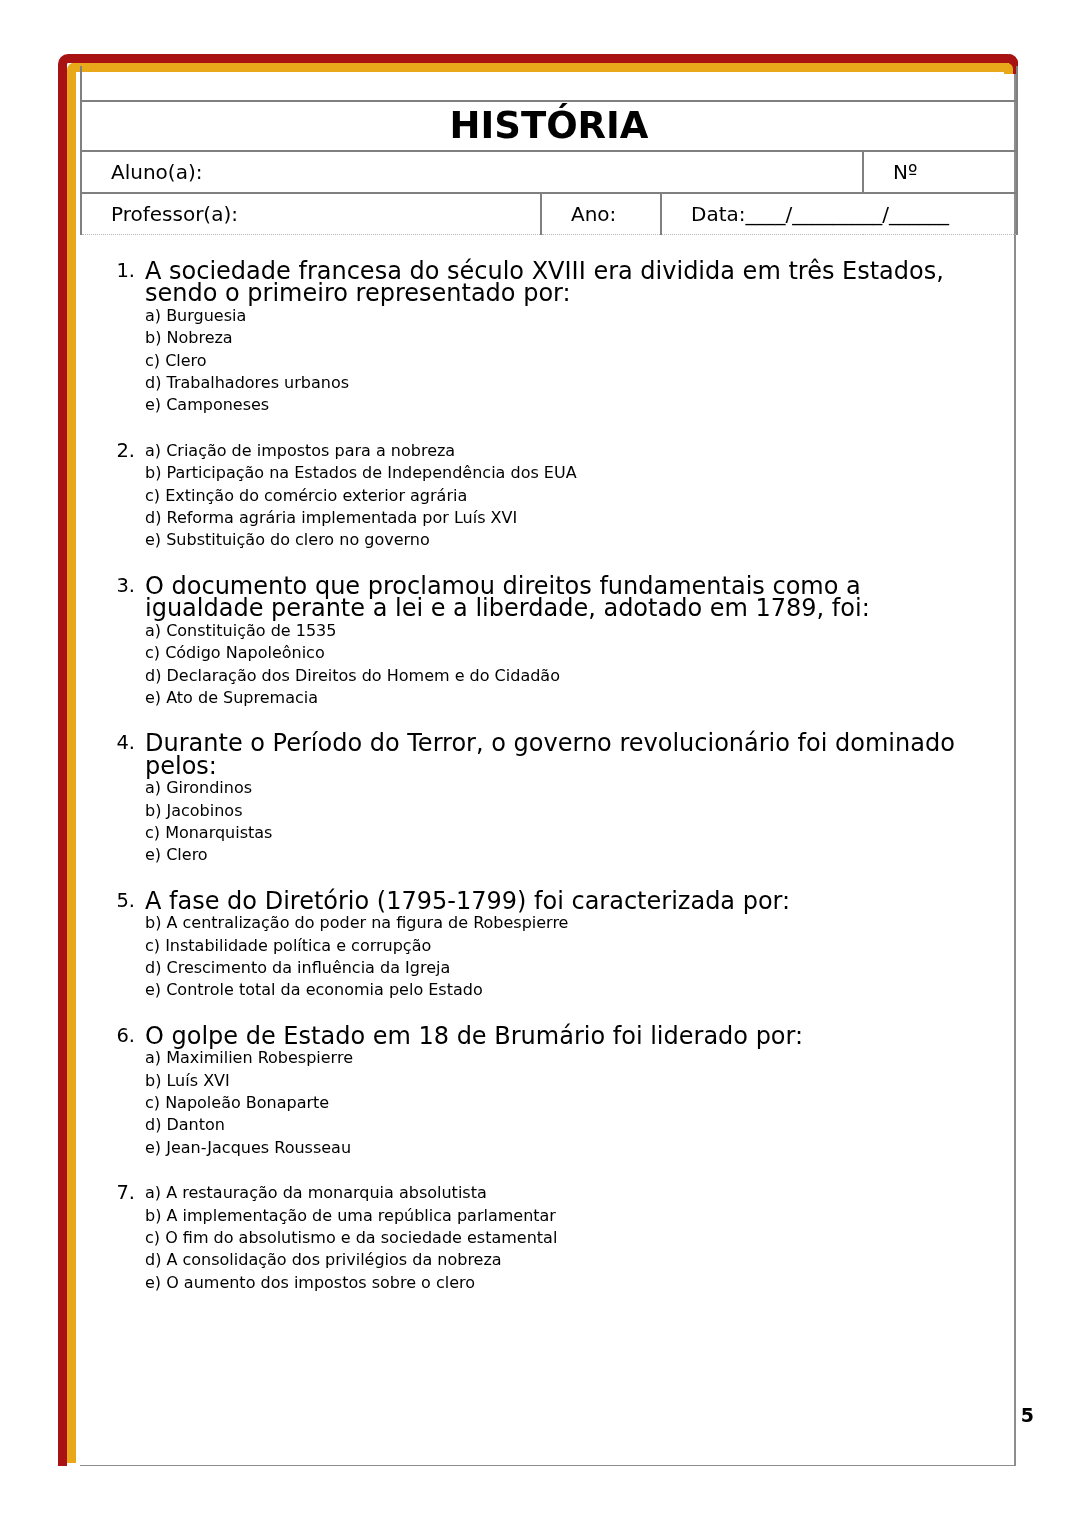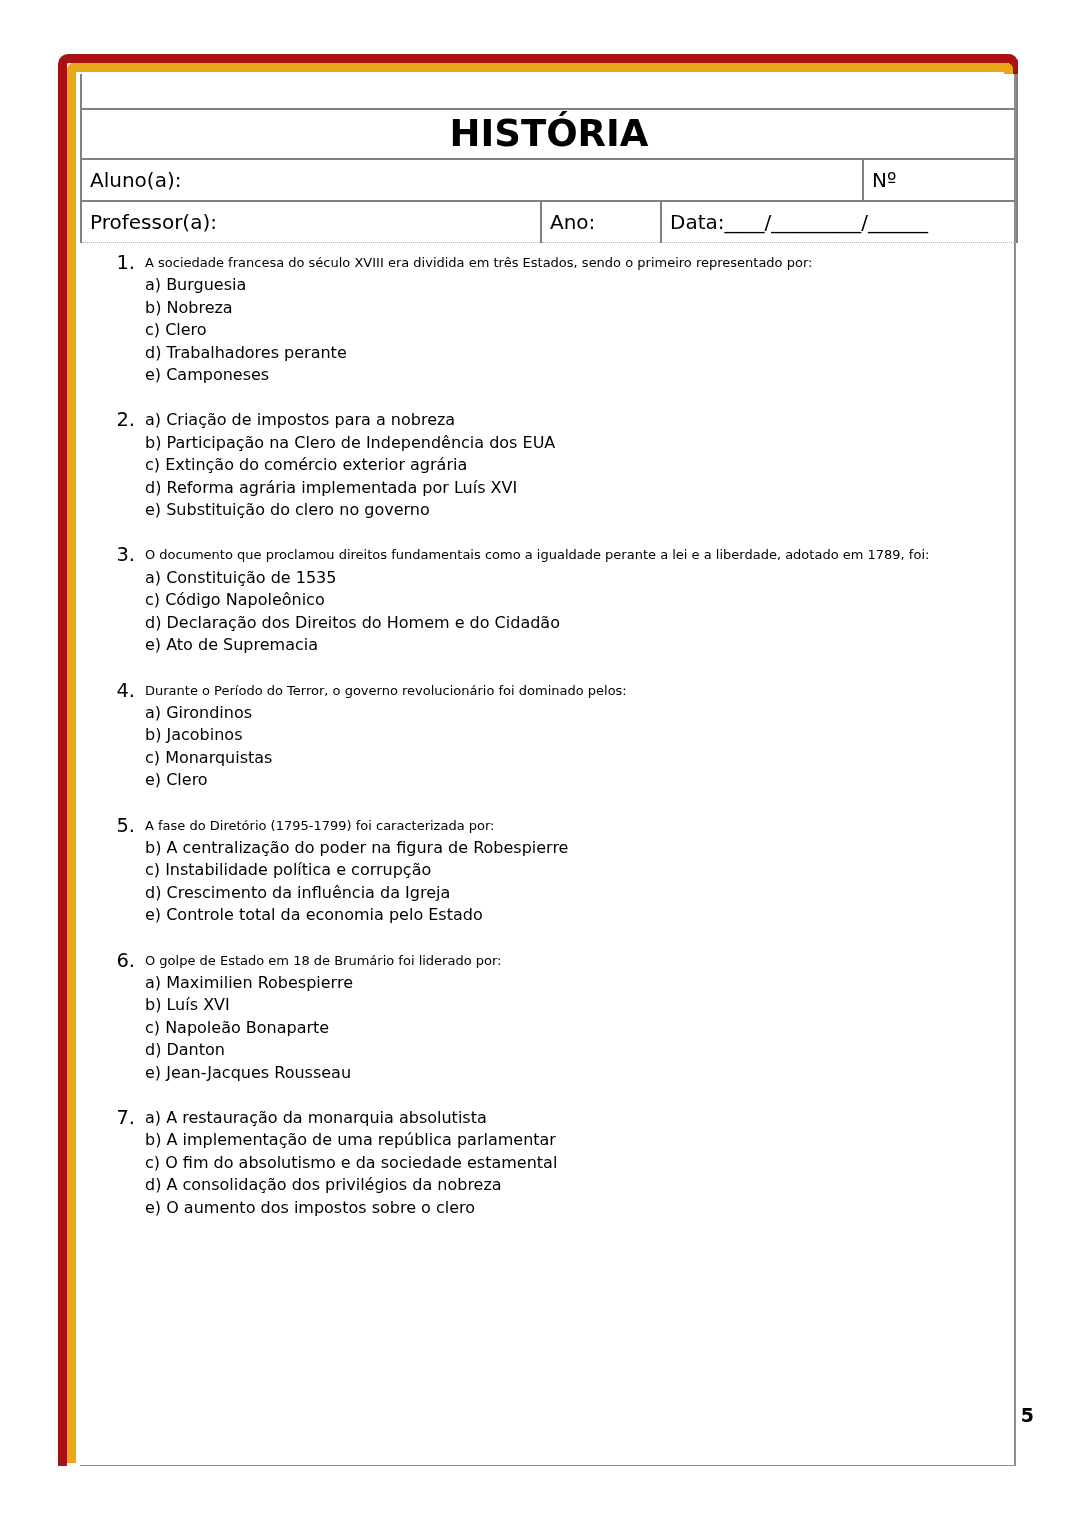--- a/index.html
+++ b/index.html
@@ -80,21 +80,21 @@
     box-sizing: border-box;
     border-right: 2px solid #8d8d8d;
     border-bottom: 1px solid #8d8d8d;
     background: #ffffff;
   }
 
   
   .hdr-table {
     position: absolute;
     left: 80px;
-    top: 74px;
+    top: 66px;
     width: 936px;
     border-collapse: collapse;
     table-layout: fixed;
   }
   .hdr-table td {
     border: 2px solid #808080;
     padding: 0;
     vertical-align: middle;
   }
   .hdr-blank-row td {
@@ -114,20 +114,21 @@
     letter-spacing: 0px;
     line-height: 44px;
     display: block;
   }
   .hdr-cell-text {
     font-size: 20px;
     line-height: 24px;
     padding: 8px 0 8px 8px;
     display: block;
     white-space: nowrap;
+    margin-left: 21px;
   }
   .row-aluno td { height: 40px; }
   .row-prof td  { height: 40px; border-bottom: 1px dotted #b9b9b9; }
 
   
   .body-area {
     position: absolute;
     left: 80px;
     top: 252px;
     width: 936px;
@@ -142,22 +143,22 @@
   .q-number {
     position: absolute;
     left: 25px;
     top: 0;
     width: 30px;
     text-align: right;
     font-size: 19.5px;
     line-height: 22.4px;
   }
   .q-stem {
-    margin: 0 0 0 0;
-    font-size: 13px;
+    margin: 8px 0 0 0;
+    font-size: 24px;
     line-height: 22.4px;
     max-width: 815px;
   }
   .q-options {
     list-style: none;
     margin: 0;
     padding: 0;
   }
   .q-options li {
     font-size: 16px;
@@ -225,30 +226,30 @@
 
 <div class="body-area">
 
   <div class="question">
     <span class="q-number">1.</span>
     <p class="q-stem">A sociedade francesa do século XVIII era dividida em três Estados, sendo o primeiro representado por:</p>
     <ul class="q-options">
       <li>a) Burguesia</li>
       <li>b) Nobreza</li>
       <li>c) Clero</li>
-      <li>d) Trabalhadores perante</li>
+      <li>d) Trabalhadores urbanos</li>
       <li>e) Camponeses</li>
     </ul>
   </div>
 
   <div class="question">
     <span class="q-number">2.</span>
     <ul class="q-options">
       <li>a) Criação de impostos para a nobreza</li>
-      <li>b) Participação na Clero de Independência dos EUA</li>
+      <li>b) Participação na Estados de Independência dos EUA</li>
       <li>c) Extinção do comércio exterior agrária</li>
       <li>d) Reforma agrária implementada por Luís XVI</li>
       <li>e) Substituição do clero no governo</li>
     </ul>
   </div>
 
   <div class="question">
     <span class="q-number">3.</span>
     <p class="q-stem">O documento que proclamou direitos fundamentais como a igualdade perante a lei e a liberdade, adotado em 1789, foi:</p>
     <ul class="q-options">

